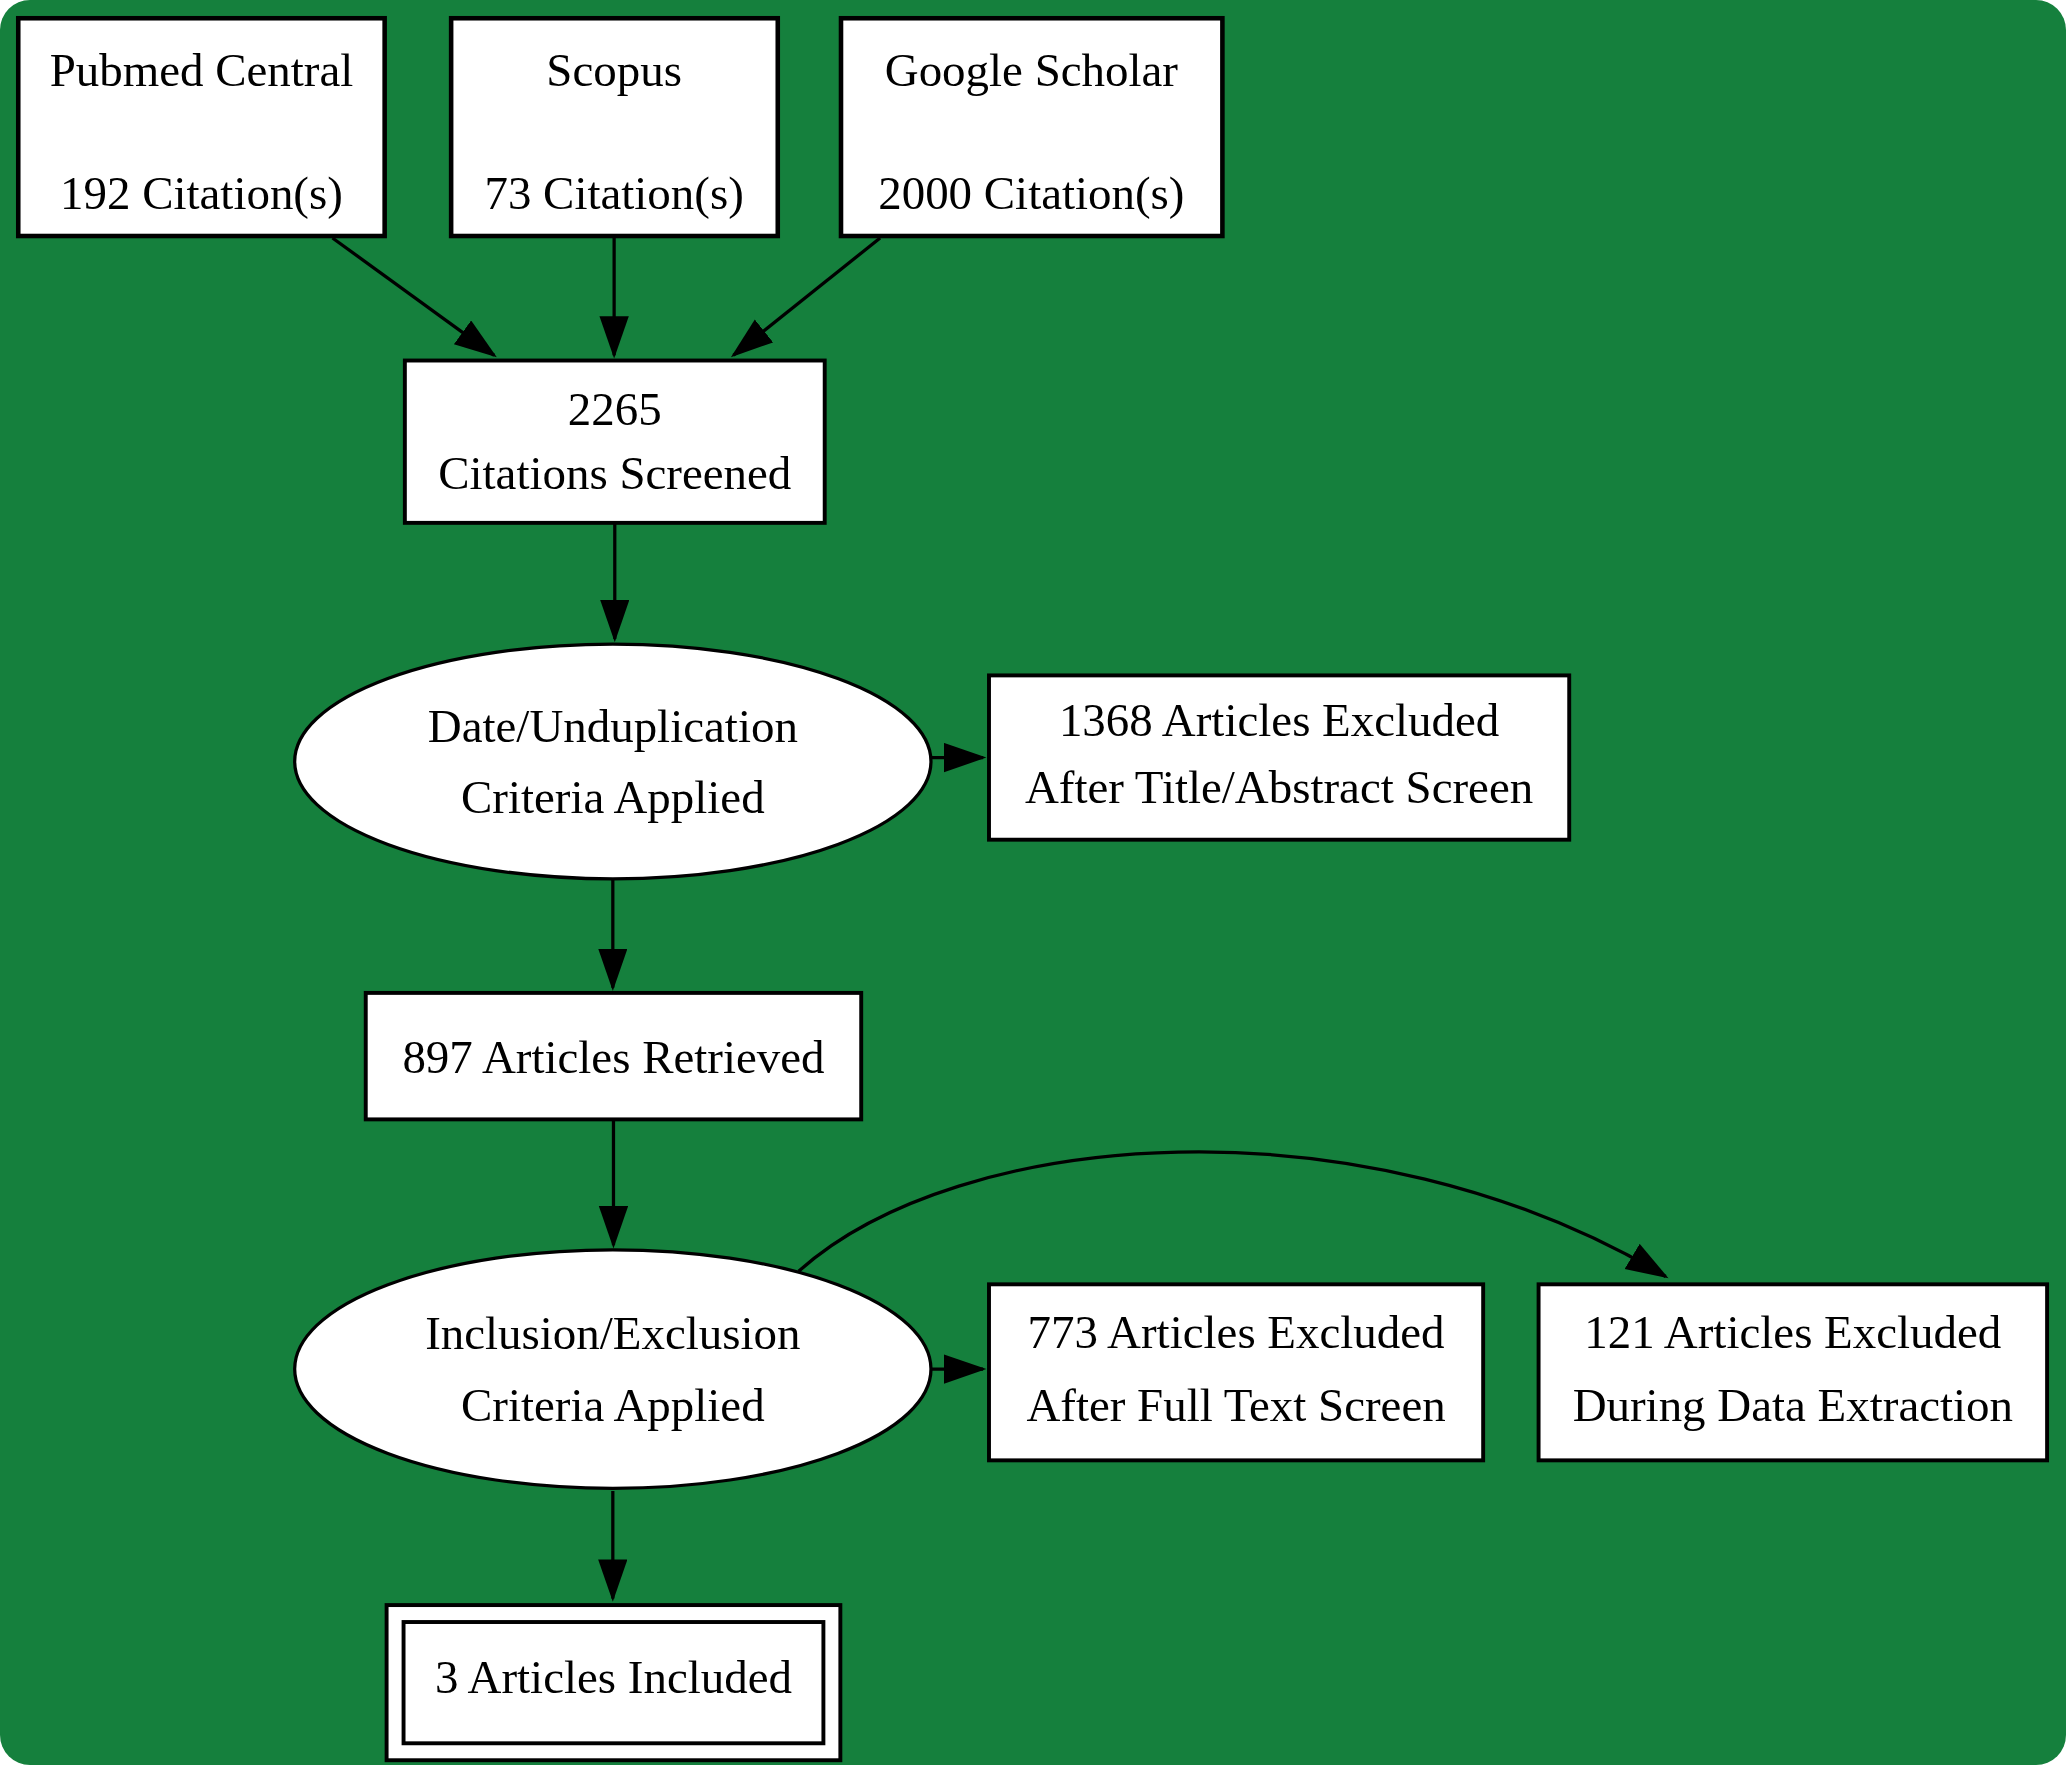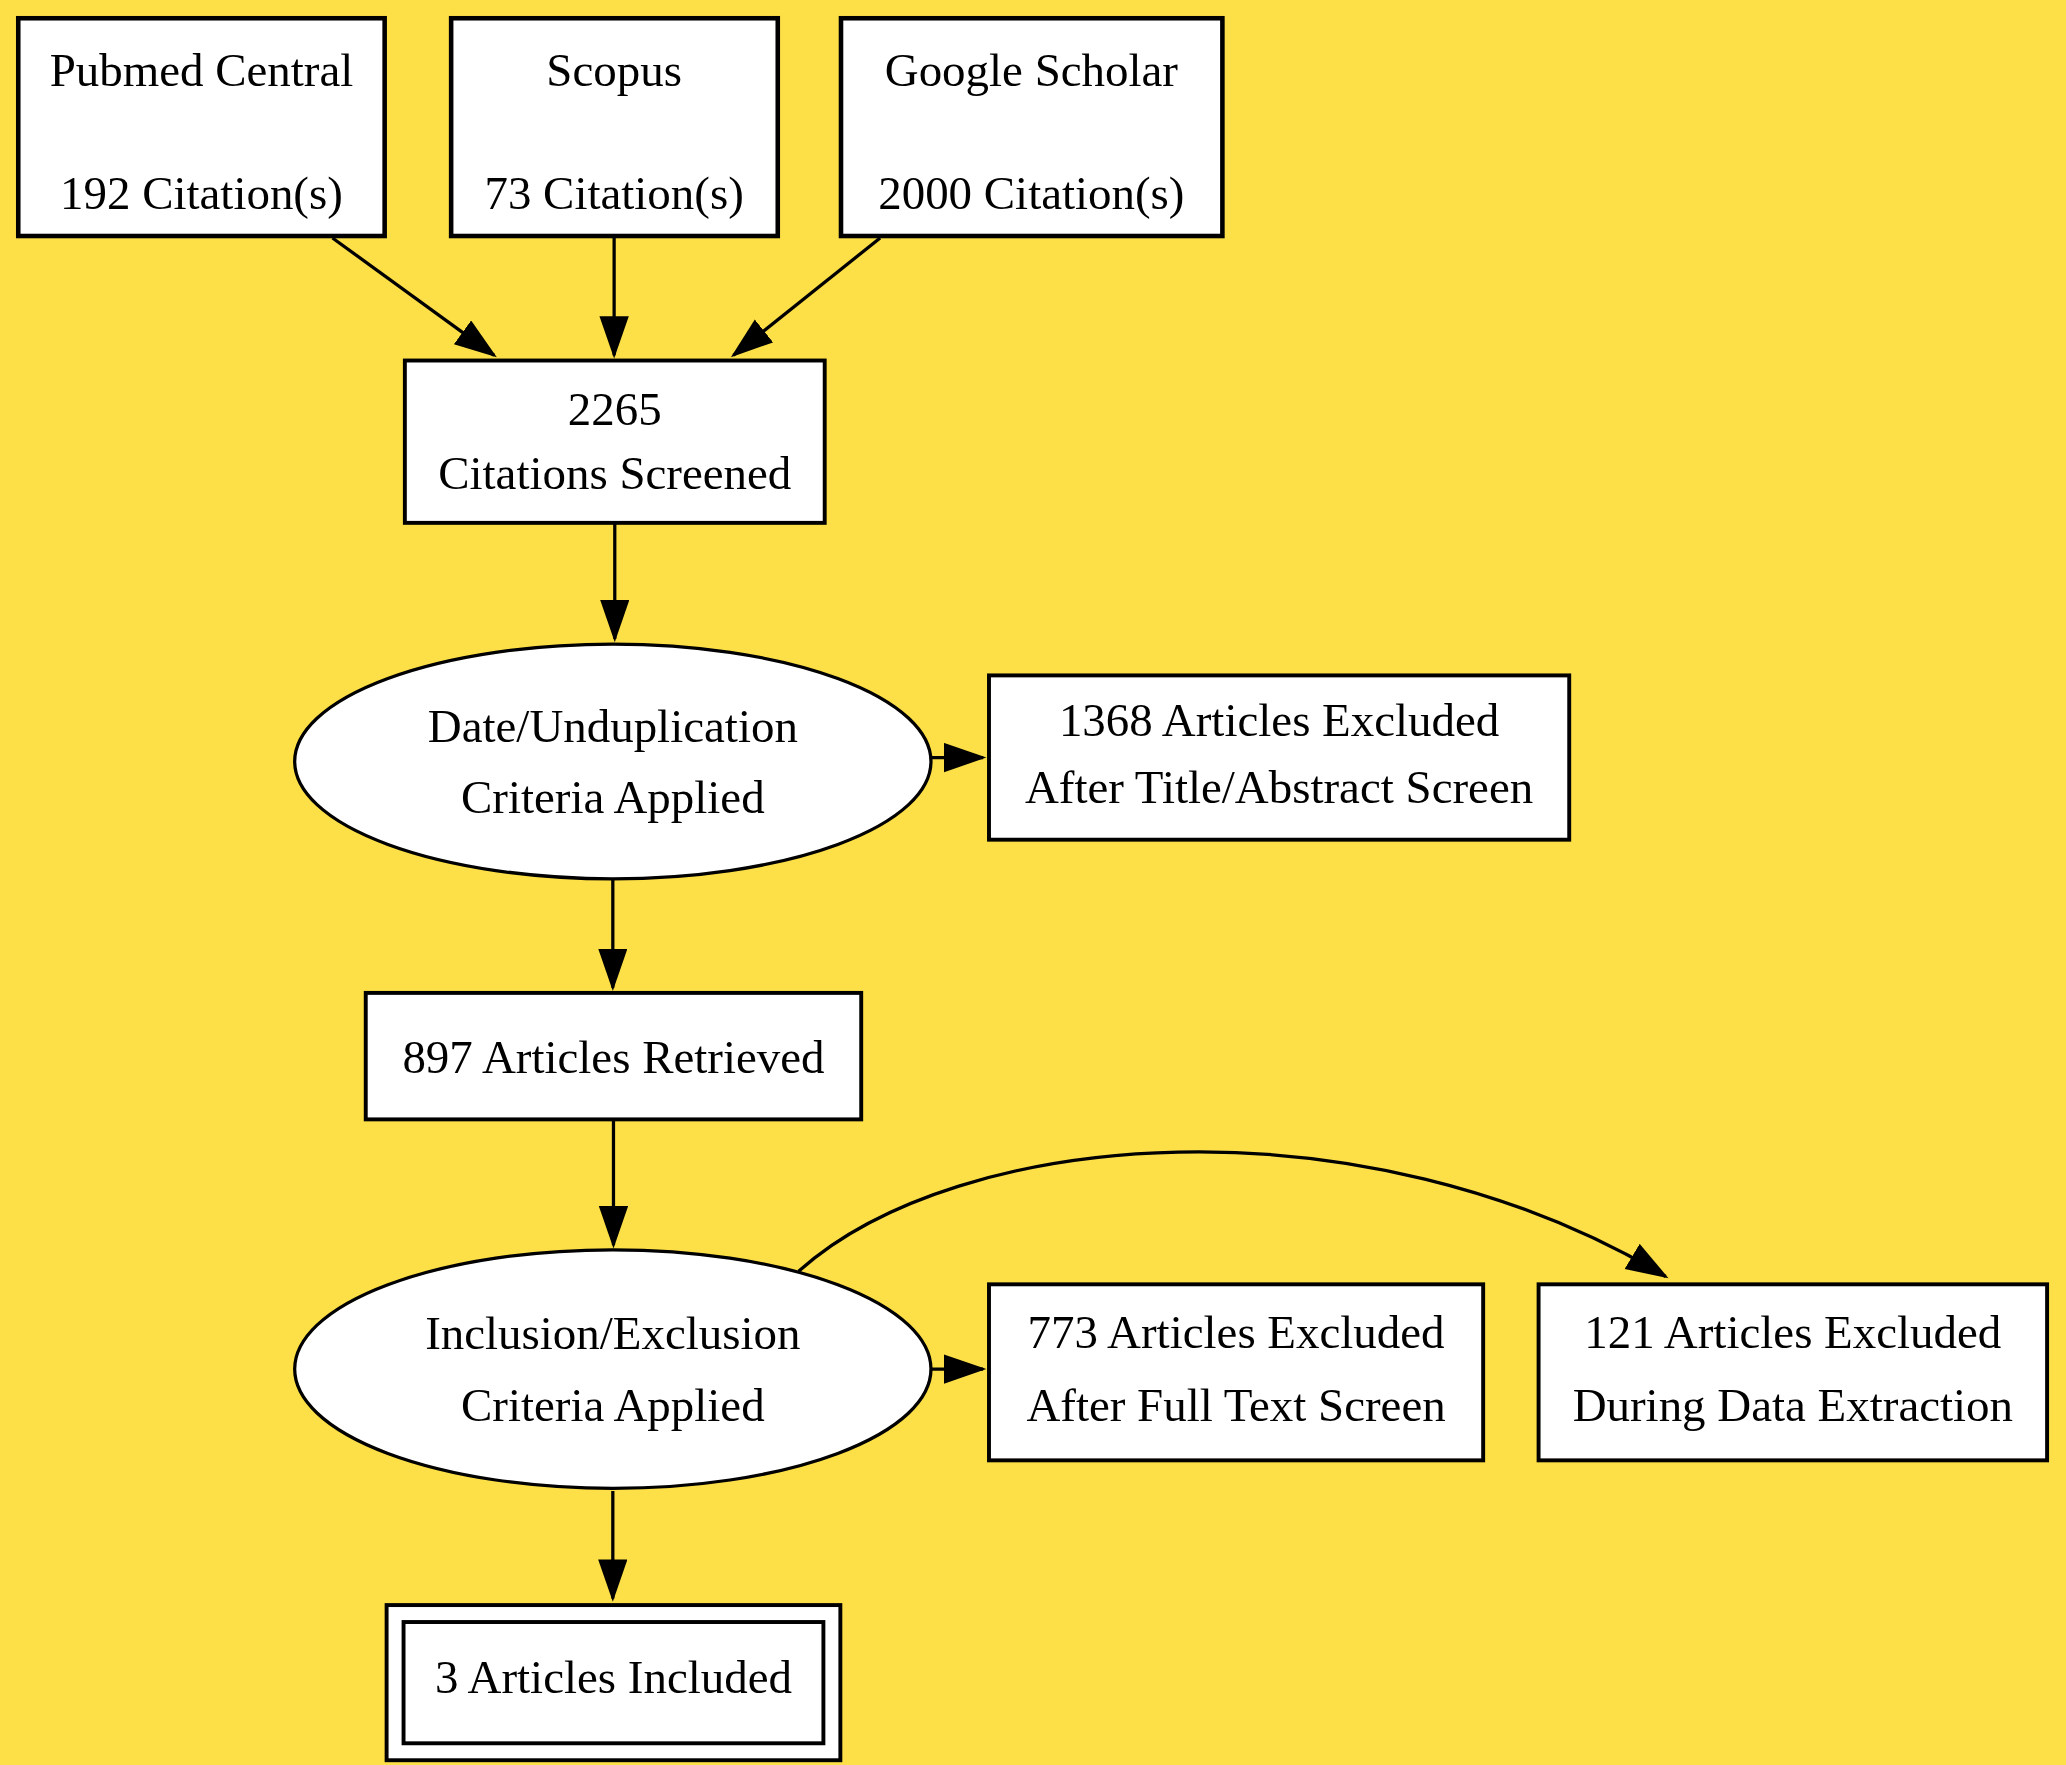--- a/index.html
+++ b/index.html
@@ -4,21 +4,22 @@
 <style>
   html, body {
     margin: 0;
     padding: 0;
     background: #ffffff;
   }
   .stage {
     width: 100%;
     max-width: 2066px;
     margin: 0 auto;
-    background: #fde047;
+    background: #15803d;
+    border-radius: 30px;
   }
   svg {
     display: block;
     width: 100%;
     height: auto;
   }
   .node-shape {
     fill: #ffffff;
     stroke: #000000;
   }

